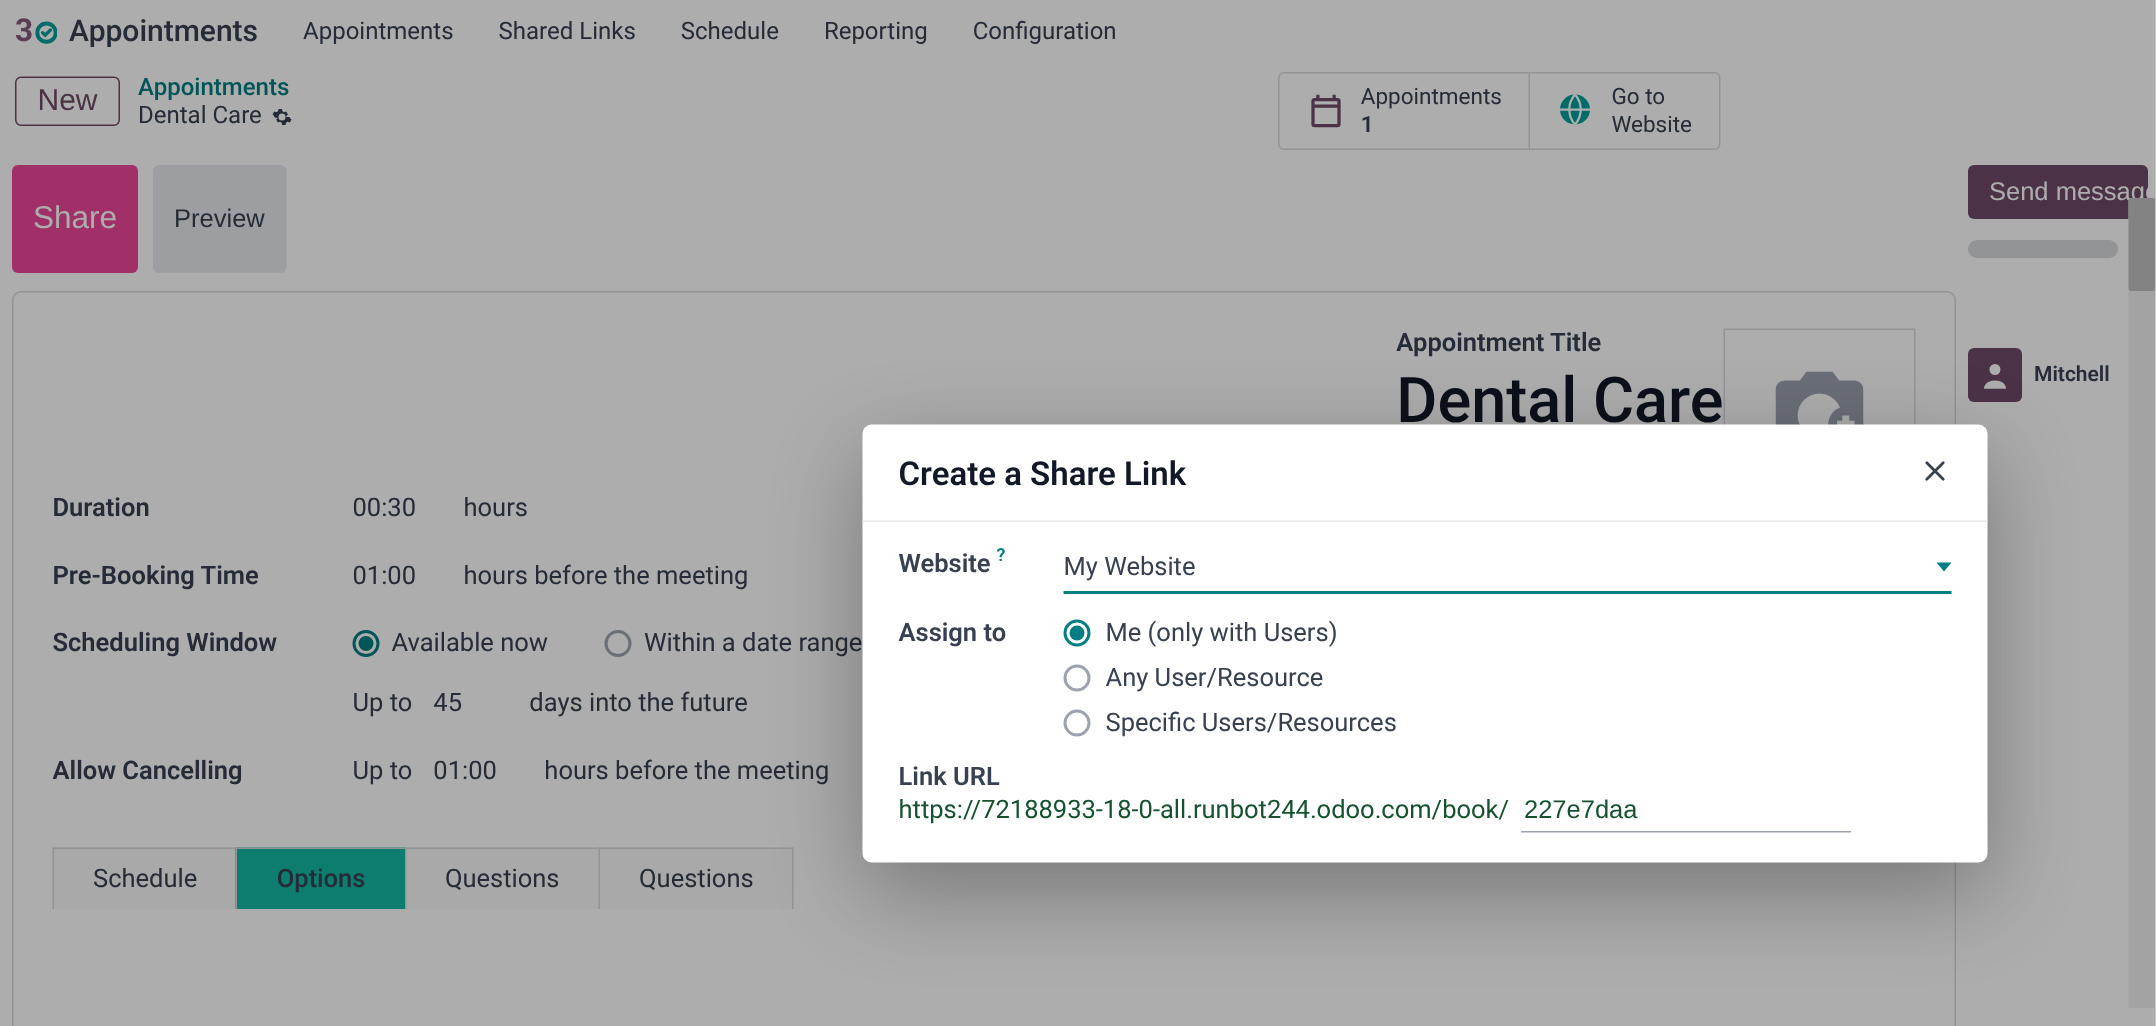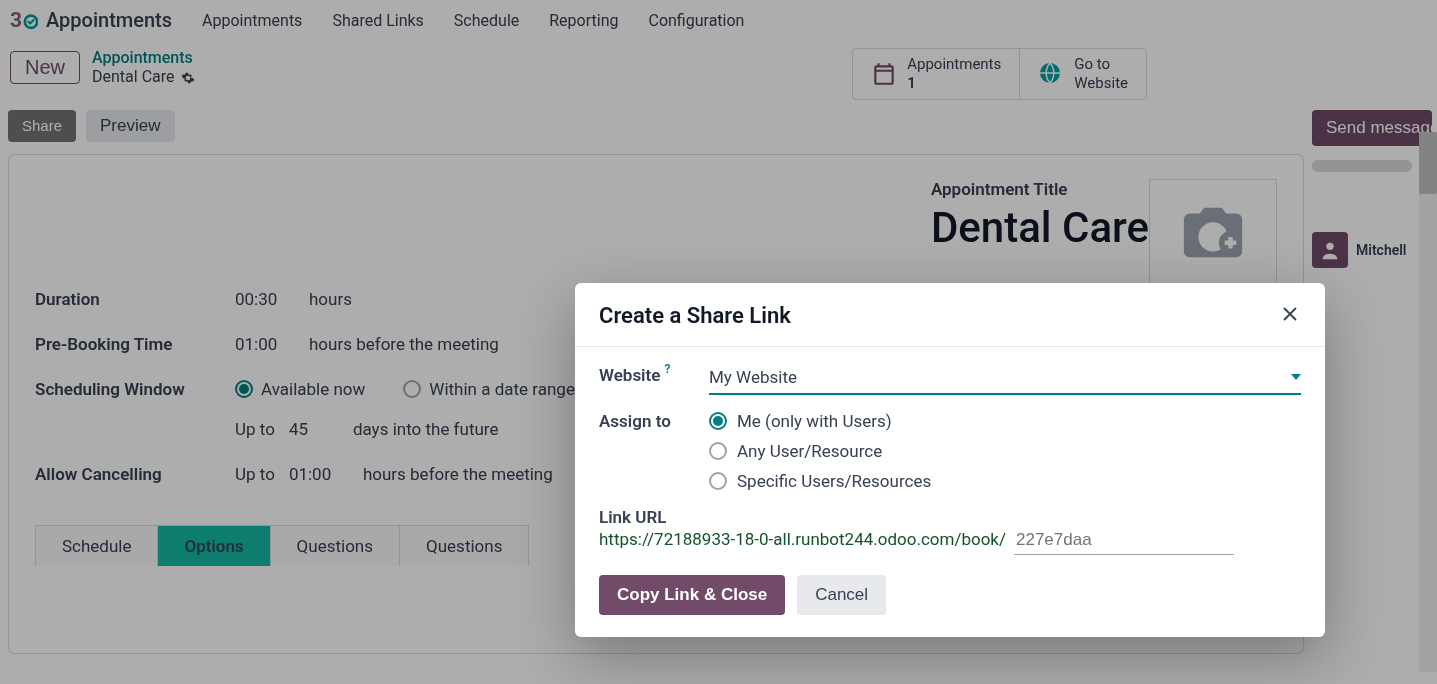--- a/index.html
+++ b/index.html
@@ -94,25 +94,25 @@
     display: flex;
     padding: 0 8px;
     gap: 8px;
     position: relative;
   }
   .main-col { flex: 0 0 1296px; }
   .side-col { flex: 1; min-width: 0; }
 
   .action-row { display: flex; gap: 10px; margin-bottom: 12px; }
   .btn-primary {
-    background: #737373;
+    background: #ec4899;
     color: #fff;
     border: none;
-    font-size: 15px;
-    padding: 6px 14px;
+    font-size: 21px;
+    padding: 24px 14px;
     border-radius: 4px;
     cursor: pointer;
   }
   .btn-secondary {
     background: #e7e9ed;
     color: #374151;
     border: none;
     font-size: 17px;
     padding: 6px 14px;
     border-radius: 4px;
@@ -227,21 +227,21 @@
   .m-radio { width:18px; height:18px; border-radius:50%; border:2px solid #9ca3af; display:inline-flex; align-items:center; justify-content:center; margin-right:10px; flex-shrink:0;}
   .m-radio.on { border-color:#017E84; }
   .m-radio.on::after { content:""; width:10px;height:10px;border-radius:50%;background:#017E84; }
 
   .url-row { margin-top: 4px; }
   .url-label { font-weight:600; margin-bottom: 2px; }
   .url-flex { display:flex; align-items:baseline; gap:8px; }
   .url-text { color:#14532d; }
   .url-slug {
     border:none; border-bottom:1px solid #9ca3af; font-size:17px;
-    padding: 0 2px 4px 2px; width: 220px; color:#737373;
+    padding: 0 2px 4px 2px; width: 220px; color:#14532d;
   }
 
   .modal-foot {
     padding: 0 24px 22px 24px;
     display:flex; gap:12px;
   }
   .btn-modal-primary {
     background:#714B67; color:#fff; border:none; font-size:17px; font-weight:600;
     padding: 10px 18px; border-radius:4px; cursor:pointer;
   }
@@ -448,17 +448,13 @@
 
     <div class="url-row">
       <div class="url-label">Link URL</div>
       <div class="url-flex">
         <span class="url-text">https://72188933-18-0-all.runbot244.odoo.com/book/</span>
         <input class="url-slug" value="227e7daa" style="">
       </div>
     </div>
   </div>
 
-  <div class="modal-foot">
-    <button class="btn-modal-primary">Copy Link &amp; Close</button>
-    <button class="btn-modal-cancel">Cancel</button>
-  </div>
 </div>
 
 </body></html>

